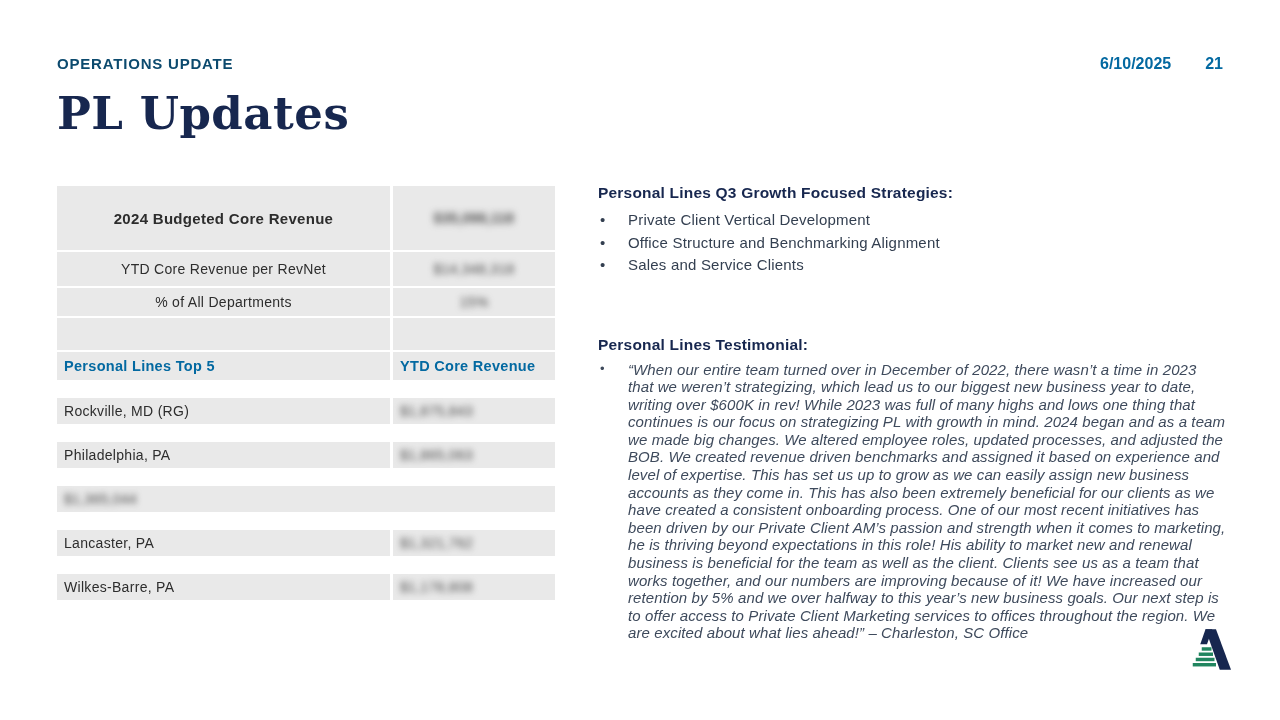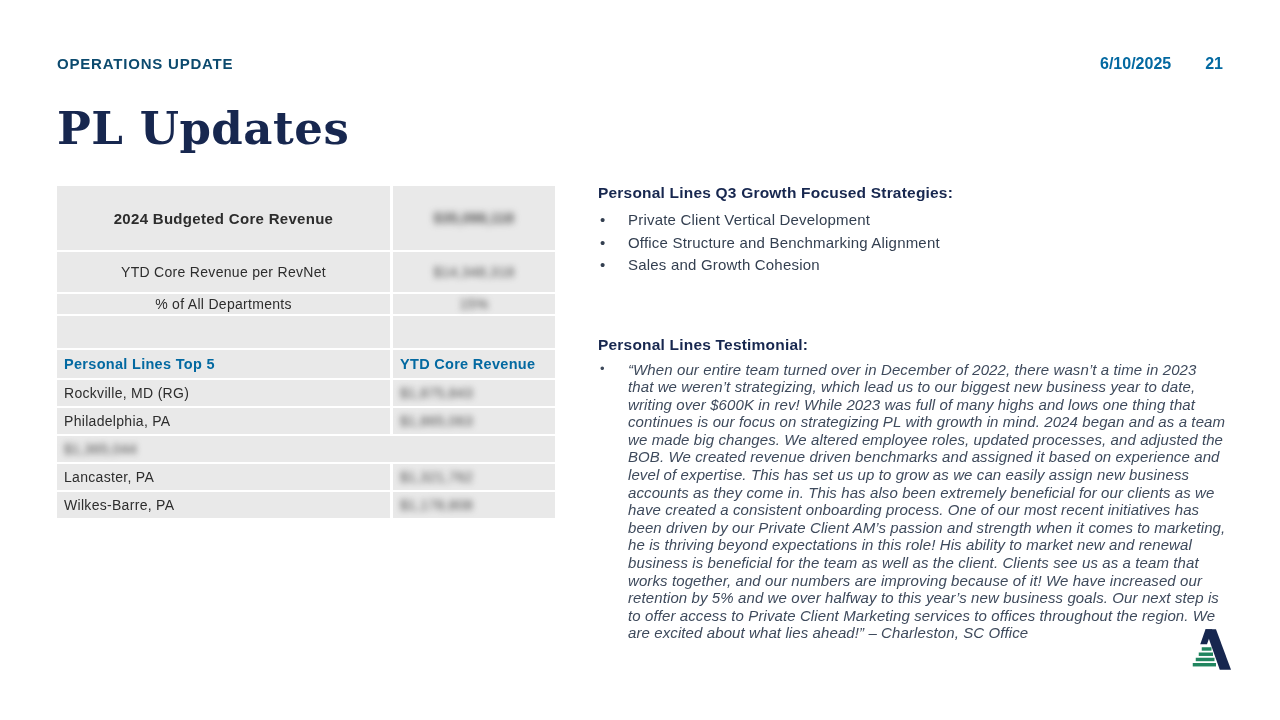--- a/index.html
+++ b/index.html
@@ -16,46 +16,46 @@
     position: absolute; left: 57px; top: 55px;
     font-size: 15px; font-weight: bold; letter-spacing: 0.8px;
     color: #0c4a6e;
   }
   .header-right {
     position: absolute; top: 55px; right: 57px;
     display: flex; align-items: baseline; gap: 34px;
     color: #0369a1; font-weight: bold; font-size: 16px;
   }
   .slide-title {
-    position: absolute; left: 57px; top: 102px;
+    position: absolute; left: 57px; top: 87px;
     font-family: "DejaVu Serif", "Liberation Serif", serif;
     font-size: 45px; font-weight: bold; color: #17274f;
     letter-spacing: 0.5px;
   }
 
   
   .rev-table { position: absolute; left: 57px; top: 186px; width: 498px; }
   .trow { display: flex; gap: 3px; margin-bottom: 2px; }
   .cell {
     background: #e9e9e9;
     display: flex; align-items: center;
     font-size: 14px; letter-spacing: 0.3px; color: #2d2d2d;
   }
   .cell.c-label { width: 333px; }
   .cell.c-value { flex: 1; }
   .cell.center { justify-content: center; text-align: center; }
   .cell.left   { justify-content: flex-start; padding-left: 7px; }
   .bold { font-weight: bold; }
   .r-budget .cell { height: 64px; }
   .r-budget .c-label { font-size: 15px; }
-  .r-mid .cell    { height: 40px; }
-  .r-pct .cell    { height: 20px; }
+  .r-mid .cell    { height: 34px; }
+  .r-pct .cell    { height: 28px; }
   .r-spacer .cell { height: 32px; }
   .r-head .cell   { height: 28px; font-weight: bold; font-size: 14.5px; color: #0369a1; }
-  .r-data .cell   { height: 26px; }
+  .r-data .cell   { height: 26px; margin-top: 16px; }
   .blurred { filter: blur(3px); color: #4a4a4a; user-select: none; }
   .blurred.bold { filter: blur(3.5px); }
 
   
   .right-panel { position: absolute; left: 598px; top: 184px; width: 630px; }
   .section-heading {
     font-size: 15.5px; font-weight: bold; color: #17274f;
     letter-spacing: 0.2px; margin-bottom: 7px;
   }
   .bullet-list { list-style: none; }
@@ -164,21 +164,21 @@
 
   </div>
 
   <div class="right-panel">
 
     <div>
       <h2 class="section-heading">Personal Lines Q3 Growth Focused Strategies:</h2>
       <ul class="bullet-list">
         <li>Private Client Vertical Development</li>
         <li>Office Structure and Benchmarking Alignment</li>
-        <li>Sales and Growth Cohesion</li>
+        <li>Sales and Service Clients</li>
       </ul>
     </div>
 
     <div class="testimonial-block">
       <h2 class="section-heading">Personal Lines Testimonial:</h2>
       <div class="t-bullet">
         <span class="t-marker">•</span>
         <p class="t-quote">“When our entire team turned over in December of 2022, there wasn’t a time in 2023 that we weren’t strategizing, which lead us to our biggest new business year to date, writing over $600K in rev! While 2023 was full of many highs and lows one thing that continues is our focus on strategizing PL with growth in mind. 2024 began and as a team we made big changes. We altered employee roles, updated processes, and adjusted the BOB. We created revenue driven benchmarks and assigned it based on experience and level of expertise. This has set us up to grow as we can easily assign new business accounts as they come in. This has also been extremely beneficial for our clients as we have created a consistent onboarding process. One of our most recent initiatives has been driven by our Private Client AM’s passion and strength when it comes to marketing, he is thriving beyond expectations in this role! His ability to market new and renewal business is beneficial for the team as well as the client. Clients see us as a team that works together, and our numbers are improving because of it! We have increased our retention by 5% and we over halfway to this year’s new business goals. Our next step is to offer access to Private Client Marketing services to offices throughout the region. We are excited about what lies ahead!” – Charleston, SC Office</p>
       </div>
     </div>

